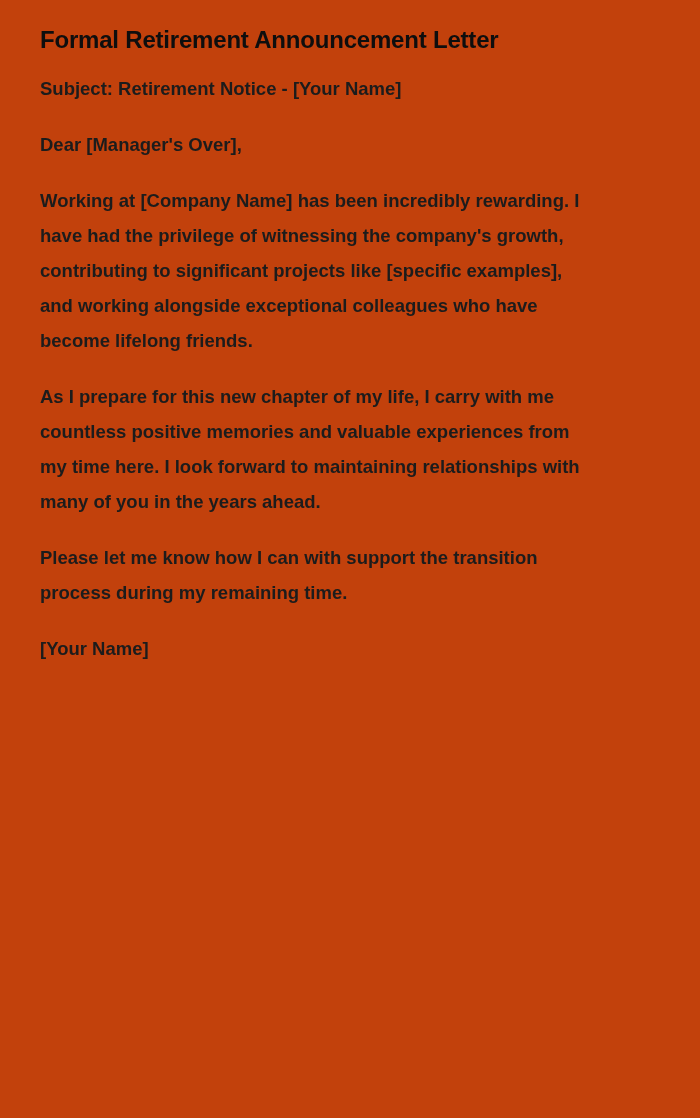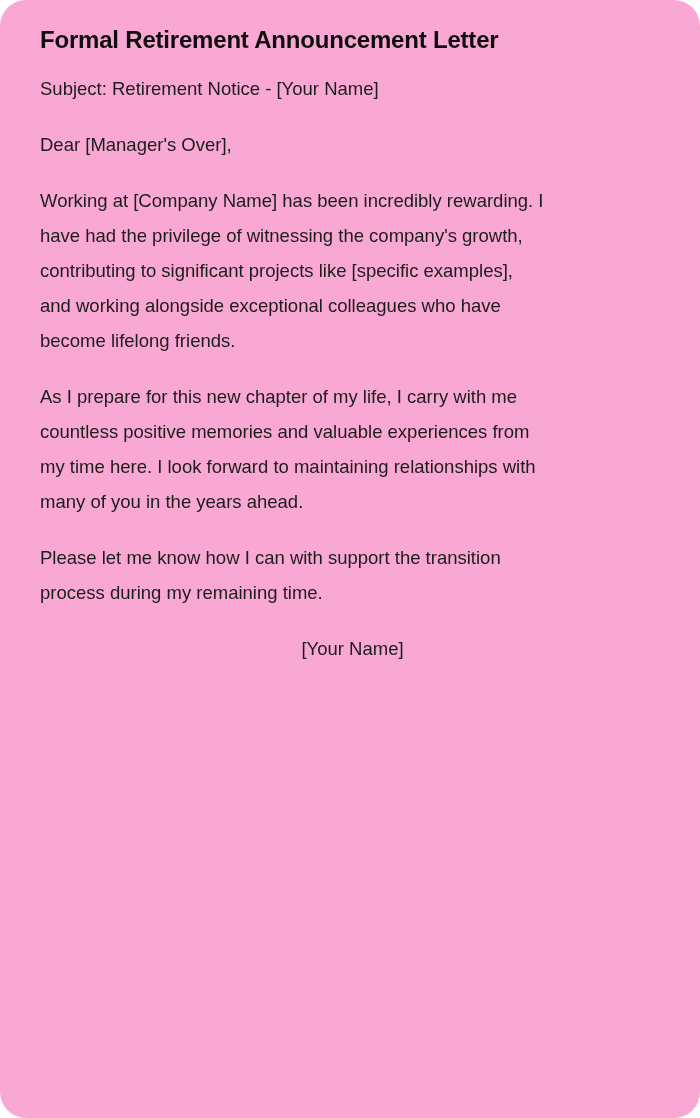--- a/index.html
+++ b/index.html
@@ -12,43 +12,41 @@
     height: 1118px;
     overflow: hidden;
     font-family: "Liberation Sans", sans-serif;
     -webkit-font-smoothing: antialiased;
   }
   .page {
     box-sizing: border-box;
     width: 700px;
     height: 1118px;
     padding: 26px 32px 8px 40px;
-    background: #f9a8d4;
-    border-radius: 26px;
+    background: #c2410c;
   }
   .doc-title {
     font-size: 24px;
     font-weight: 700;
     line-height: 28px;
     letter-spacing: -0.2px;
     color: #0e0e0e;
     margin: 0 0 17px 0;
   }
   .doc-par {
     font-size: 18.5px;
-    font-weight: 400;
+    font-weight: 700;
     line-height: 35px;
     color: #1c1c1c;
     margin: 0 0 21px 0;
     max-width: 625px;
     white-space: pre-line; 
   }
   .doc-par.last {
     margin-bottom: 12px;
-    text-align: center;
   }
 </style>
 </head>
 <body>
 
 <div class="page">
 
   <h1 class="doc-title">Formal Retirement Announcement Letter</h1>
 
   <p class="doc-par">Subject: Retirement Notice - [Your Name]</p>

